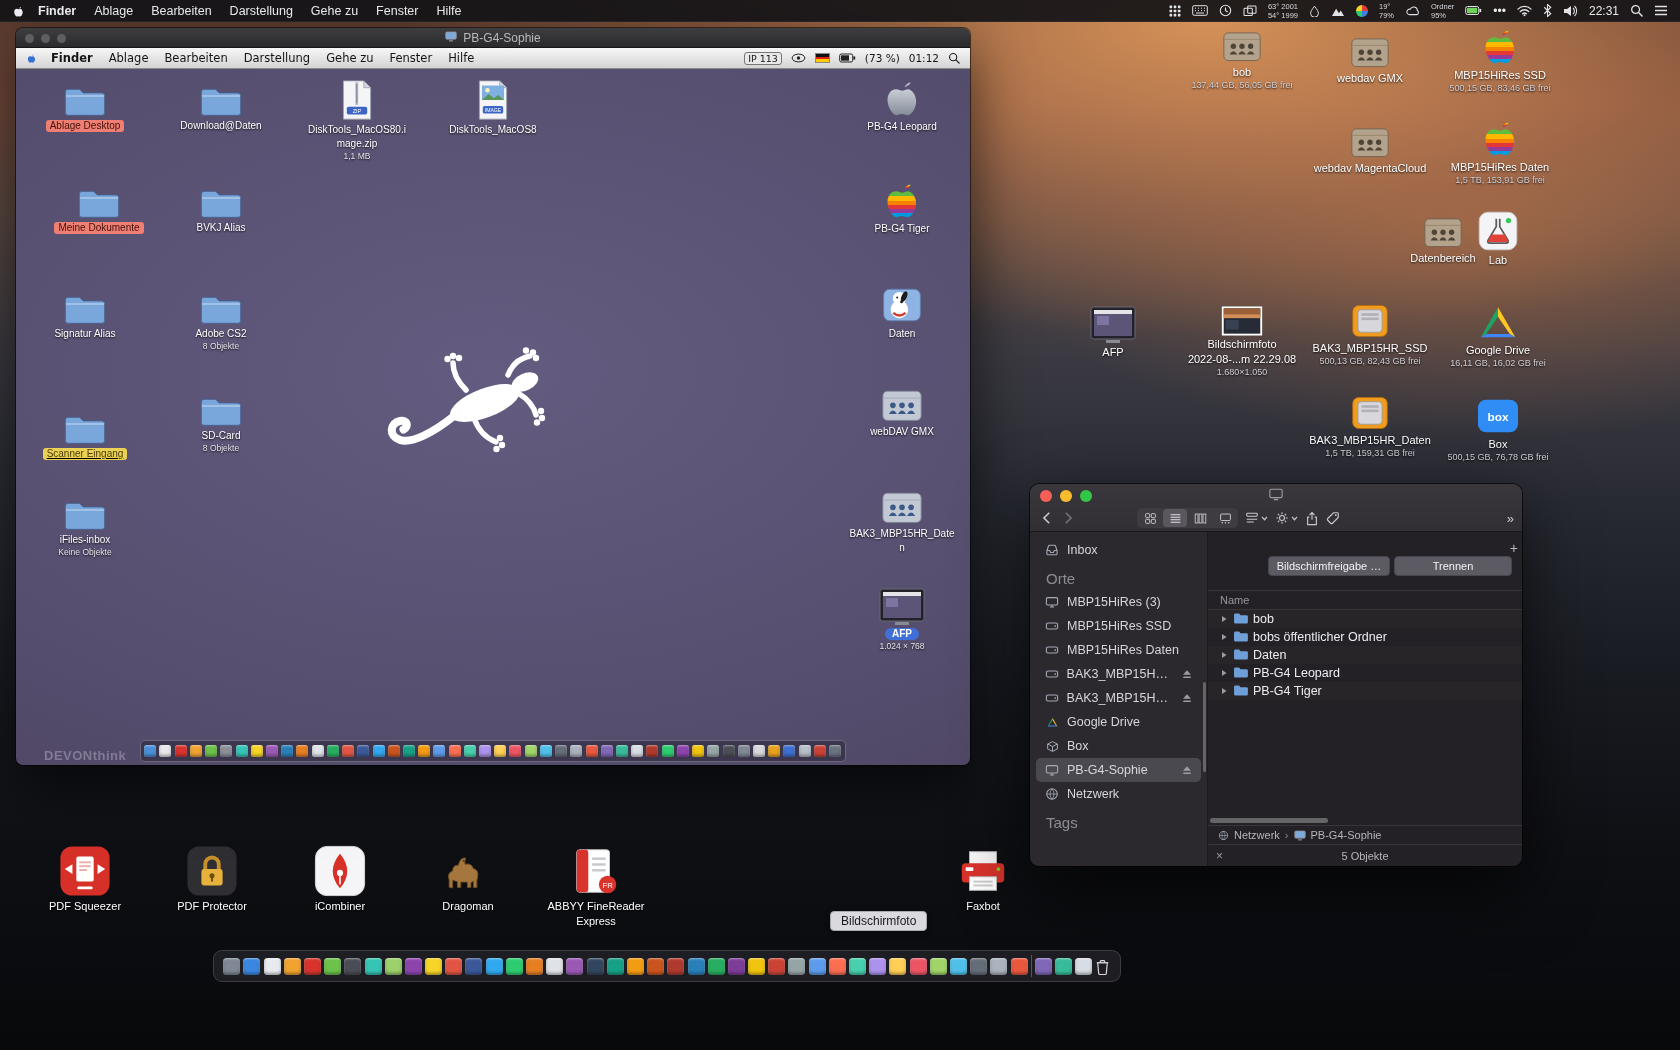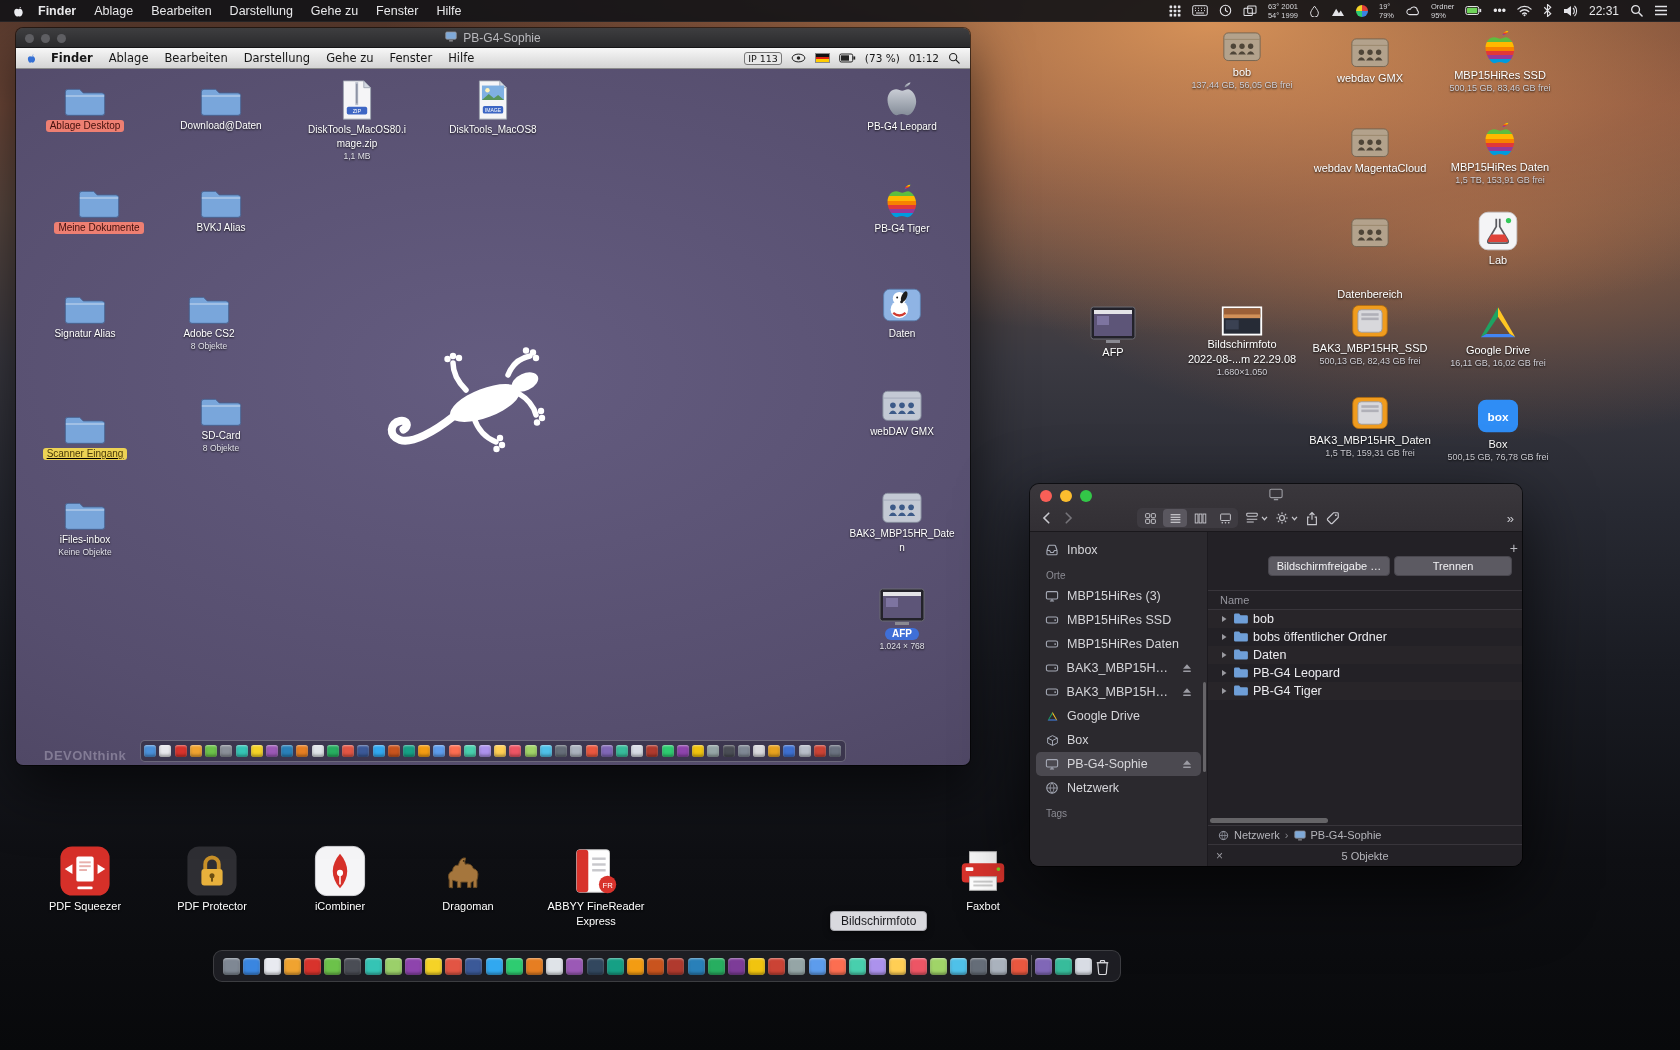--- a/index.html
+++ b/index.html
@@ -82,21 +82,21 @@
   .seg{display:flex;align-items:center;justify-content:center;width:24px;height:18px;border-radius:4px;}
   .seg.active{background:#5a575f;}
   .tbmore{margin-left:auto;font-size:13px;color:#c8c8ce;}
   .fbody{flex:1;display:flex;min-height:0;}
   .fsidebar{width:178px;background:#2b292e;border-right:1px solid #1c1a1f;padding-top:6px;position:relative;font-size:12.5px;color:#d6d6da;flex:0 0 auto;}
   .side-row{display:flex;align-items:center;gap:7px;height:24px;padding:0 8px;margin:0 6px;border-radius:5px;}
   .side-row.selected{background:#4b4950;}
   .side-row .si{display:flex;align-items:center;width:16px;justify-content:center;}
   .side-row .slbl{white-space:nowrap;overflow:hidden;text-overflow:ellipsis;}
   .side-eject{margin-left:auto;display:flex;align-items:center;}
-  .side-header{font-size:10px;color:#8c8c94;padding:8px 16px 3px;}
+  .side-header{font-size:15px;color:#8c8c94;padding:8px 16px 3px;}
   .sscroll{position:absolute;right:1px;top:150px;width:3px;height:90px;background:rgba(255,255,255,.28);border-radius:2px;}
   .fcontent{flex:1;position:relative;background:#232126;display:flex;flex-direction:column;min-width:0;}
   .fc-top{height:58px;position:relative;flex:0 0 auto;}
   .fbtn{position:absolute;top:24px;height:20px;font-size:11px;color:#f2f2f4;background:#5c5a62;
     border:1px solid #49474e;border-radius:4px;display:flex;align-items:center;justify-content:center;
     font-family:"Liberation Sans",sans-serif;white-space:nowrap;overflow:hidden;}
   #btn-share{left:60px;width:122px;}
   #btn-disconnect{left:186px;width:118px;}
   .fadd{position:absolute;right:4px;top:8px;font-size:14px;color:#b8b8be;}
   .fc-colhead{height:20px;border-top:1px solid #38353b;border-bottom:1px solid #38353b;display:flex;align-items:center;
@@ -384,21 +384,21 @@
         </div>
         <div class="dicon" style="left: 145px; top: 138px;">
           <div class="img" style="height: 34px;">
             <svg width="44" height="34" viewBox="0 0 48 38">
               <path d="M2 9 q0-3 3-3 h13 l4 4 h21 q3 0 3 3 v19 q0 3-3 3 H5 q-3 0-3-3 z" fill="#79a6db" stroke="#46618f" stroke-width="1"></path>
               <path d="M2.5 13.5 h43" stroke="rgba(255,255,255,.4)" stroke-width="1.6"></path>
             </svg>
           </div>
           <div class="lbl">BVKJ Alias</div>
         </div>
-        <div class="dicon" style="left: 133px; top: 244px;">
+        <div class="dicon" style="left: 145px; top: 244px;">
           <div class="img" style="height: 34px;">
             <svg width="44" height="34" viewBox="0 0 48 38">
               <path d="M2 9 q0-3 3-3 h13 l4 4 h21 q3 0 3 3 v19 q0 3-3 3 H5 q-3 0-3-3 z" fill="#79a6db" stroke="#46618f" stroke-width="1"></path>
               <path d="M2.5 13.5 h43" stroke="rgba(255,255,255,.4)" stroke-width="1.6"></path>
             </svg>
           </div>
           <div class="lbl">Adobe CS2</div>
           <div class="sub">8 Objekte</div>
         </div>
         <div class="dicon" style="left: 145px; top: 346px;">
@@ -682,21 +682,21 @@
               <stop offset="1" stop-color="#009cdf"></stop>
             </linearGradient>
           </defs>
           <path d="M30.9 15.6c2.7-.4 5.7-2.7 6.6-5.7-2.7.2-5.9 2.1-7.1 4.7-.5 1.1-.3 1.2.5 1z" fill="url(#gr22)"></path>
           <path d="M34.4 18.1c-2.6 0-5.3 1.7-7.1 1.7-1.9 0-4.6-1.7-7.5-1.7-5.6 0-10.6 4.9-10.6 13.2 0 8.2 6.2 18.6 10.9 18.6 2 0 4.1-1.5 6.8-1.5 2.6 0 4.4 1.5 7 1.5 4.8 0 10.5-9.4 10.5-16.5 0-8.8-6.1-15.3-10-15.3z" fill="url(#gr22)"></path>
         </svg>
       </div>
       <div class="lbl">MBP15HiRes Daten</div>
       <div class="sub">1,5 TB, 153,91 GB frei</div>
     </div>
-    <div class="dicon host" style="left: 1306px; top: 212px; gap: 36px;">
+    <div class="dicon host" style="left: 1379px; top: 212px;">
       <div class="img" style="height: 38px;">
         <svg width="44" height="38" viewBox="0 0 48 44">
           <rect x="3" y="8" width="42" height="32" rx="5" fill="#b3a28c" stroke="#6e6150"></rect>
           <path d="M3 15.5 h42" stroke="#978568"></path>
           <circle cx="14" cy="23.5" r="3.1" fill="#4e4538"></circle>
           <path d="M9.5 33 q4.5-7.5 9 0 z" fill="#4e4538"></path>
           <circle cx="24" cy="23.5" r="3.1" fill="#4e4538"></circle>
           <path d="M19.5 33 q4.5-7.5 9 0 z" fill="#4e4538"></path>
           <circle cx="34" cy="23.5" r="3.1" fill="#4e4538"></circle>
           <path d="M29.5 33 q4.5-7.5 9 0 z" fill="#4e4538"></path>

